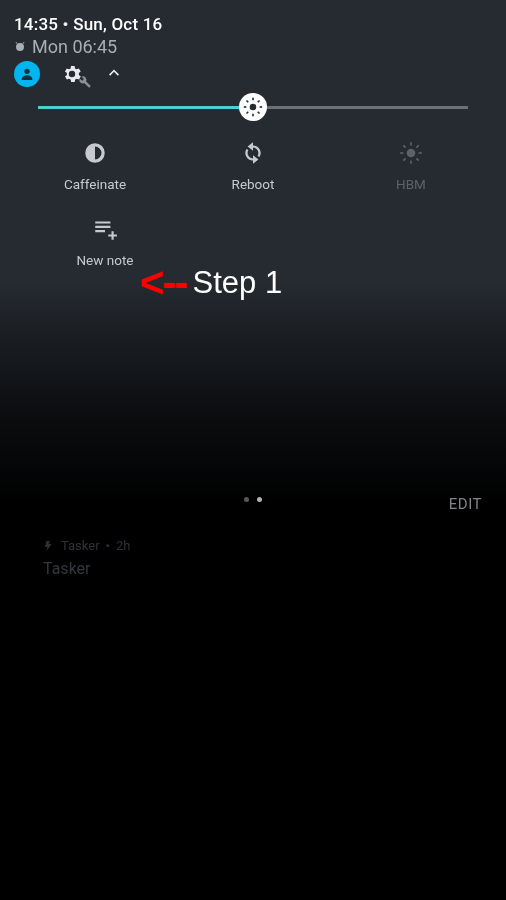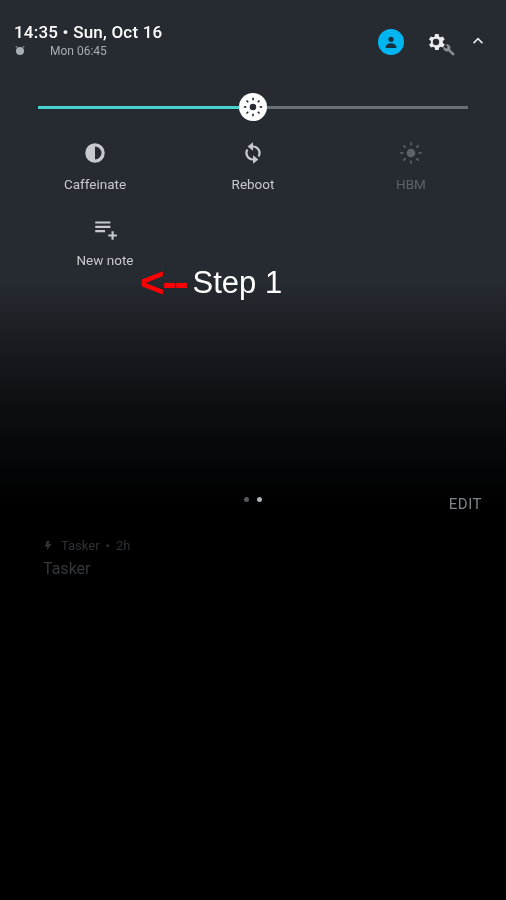--- a/index.html
+++ b/index.html
@@ -13,28 +13,29 @@
   .shade {
     background: linear-gradient(to bottom, #262b31 0%, #262b31 50%, #1a1e23 60%, #0a0c0e 75%, #000 90%);
     height: 560px;
     position: relative;
   }
 
   
   .status {
     display: flex;
     justify-content: space-between;
-    align-items: center;
+    align-items: flex-start;
     padding: 14px 18px 4px 14px;
     height: 70px;
+    flex-direction: column;
   }
   .status-left { display: flex; flex-direction: column; gap: 2px; }
   .clock-line { font-size: 17px; font-weight: 500; letter-spacing: .2px; }
   .clock-line .dot { opacity: .95; }
-  .alarm-line { display: flex; align-items: center; gap: 24px; font-size: 12px; color: #a7aeb4; }
+  .alarm-line { display: flex; align-items: center; gap: 6px; font-size: 18px; color: #a7aeb4; }
   .alarm-icon { width: 12px; height: 12px; }
 
   .status-right { display: flex; align-items: center; gap: 18px; padding-top: 4px; }
   .user-badge {
     width: 26px; height: 26px; border-radius: 50%;
     background: #01b6f0;
     display: flex; align-items: center; justify-content: center;
   }
   .user-badge svg { width: 16px; height: 16px; }
   .settings-wrap { position: relative; width: 28px; height: 26px; display:flex; align-items:center; justify-content:center; }

